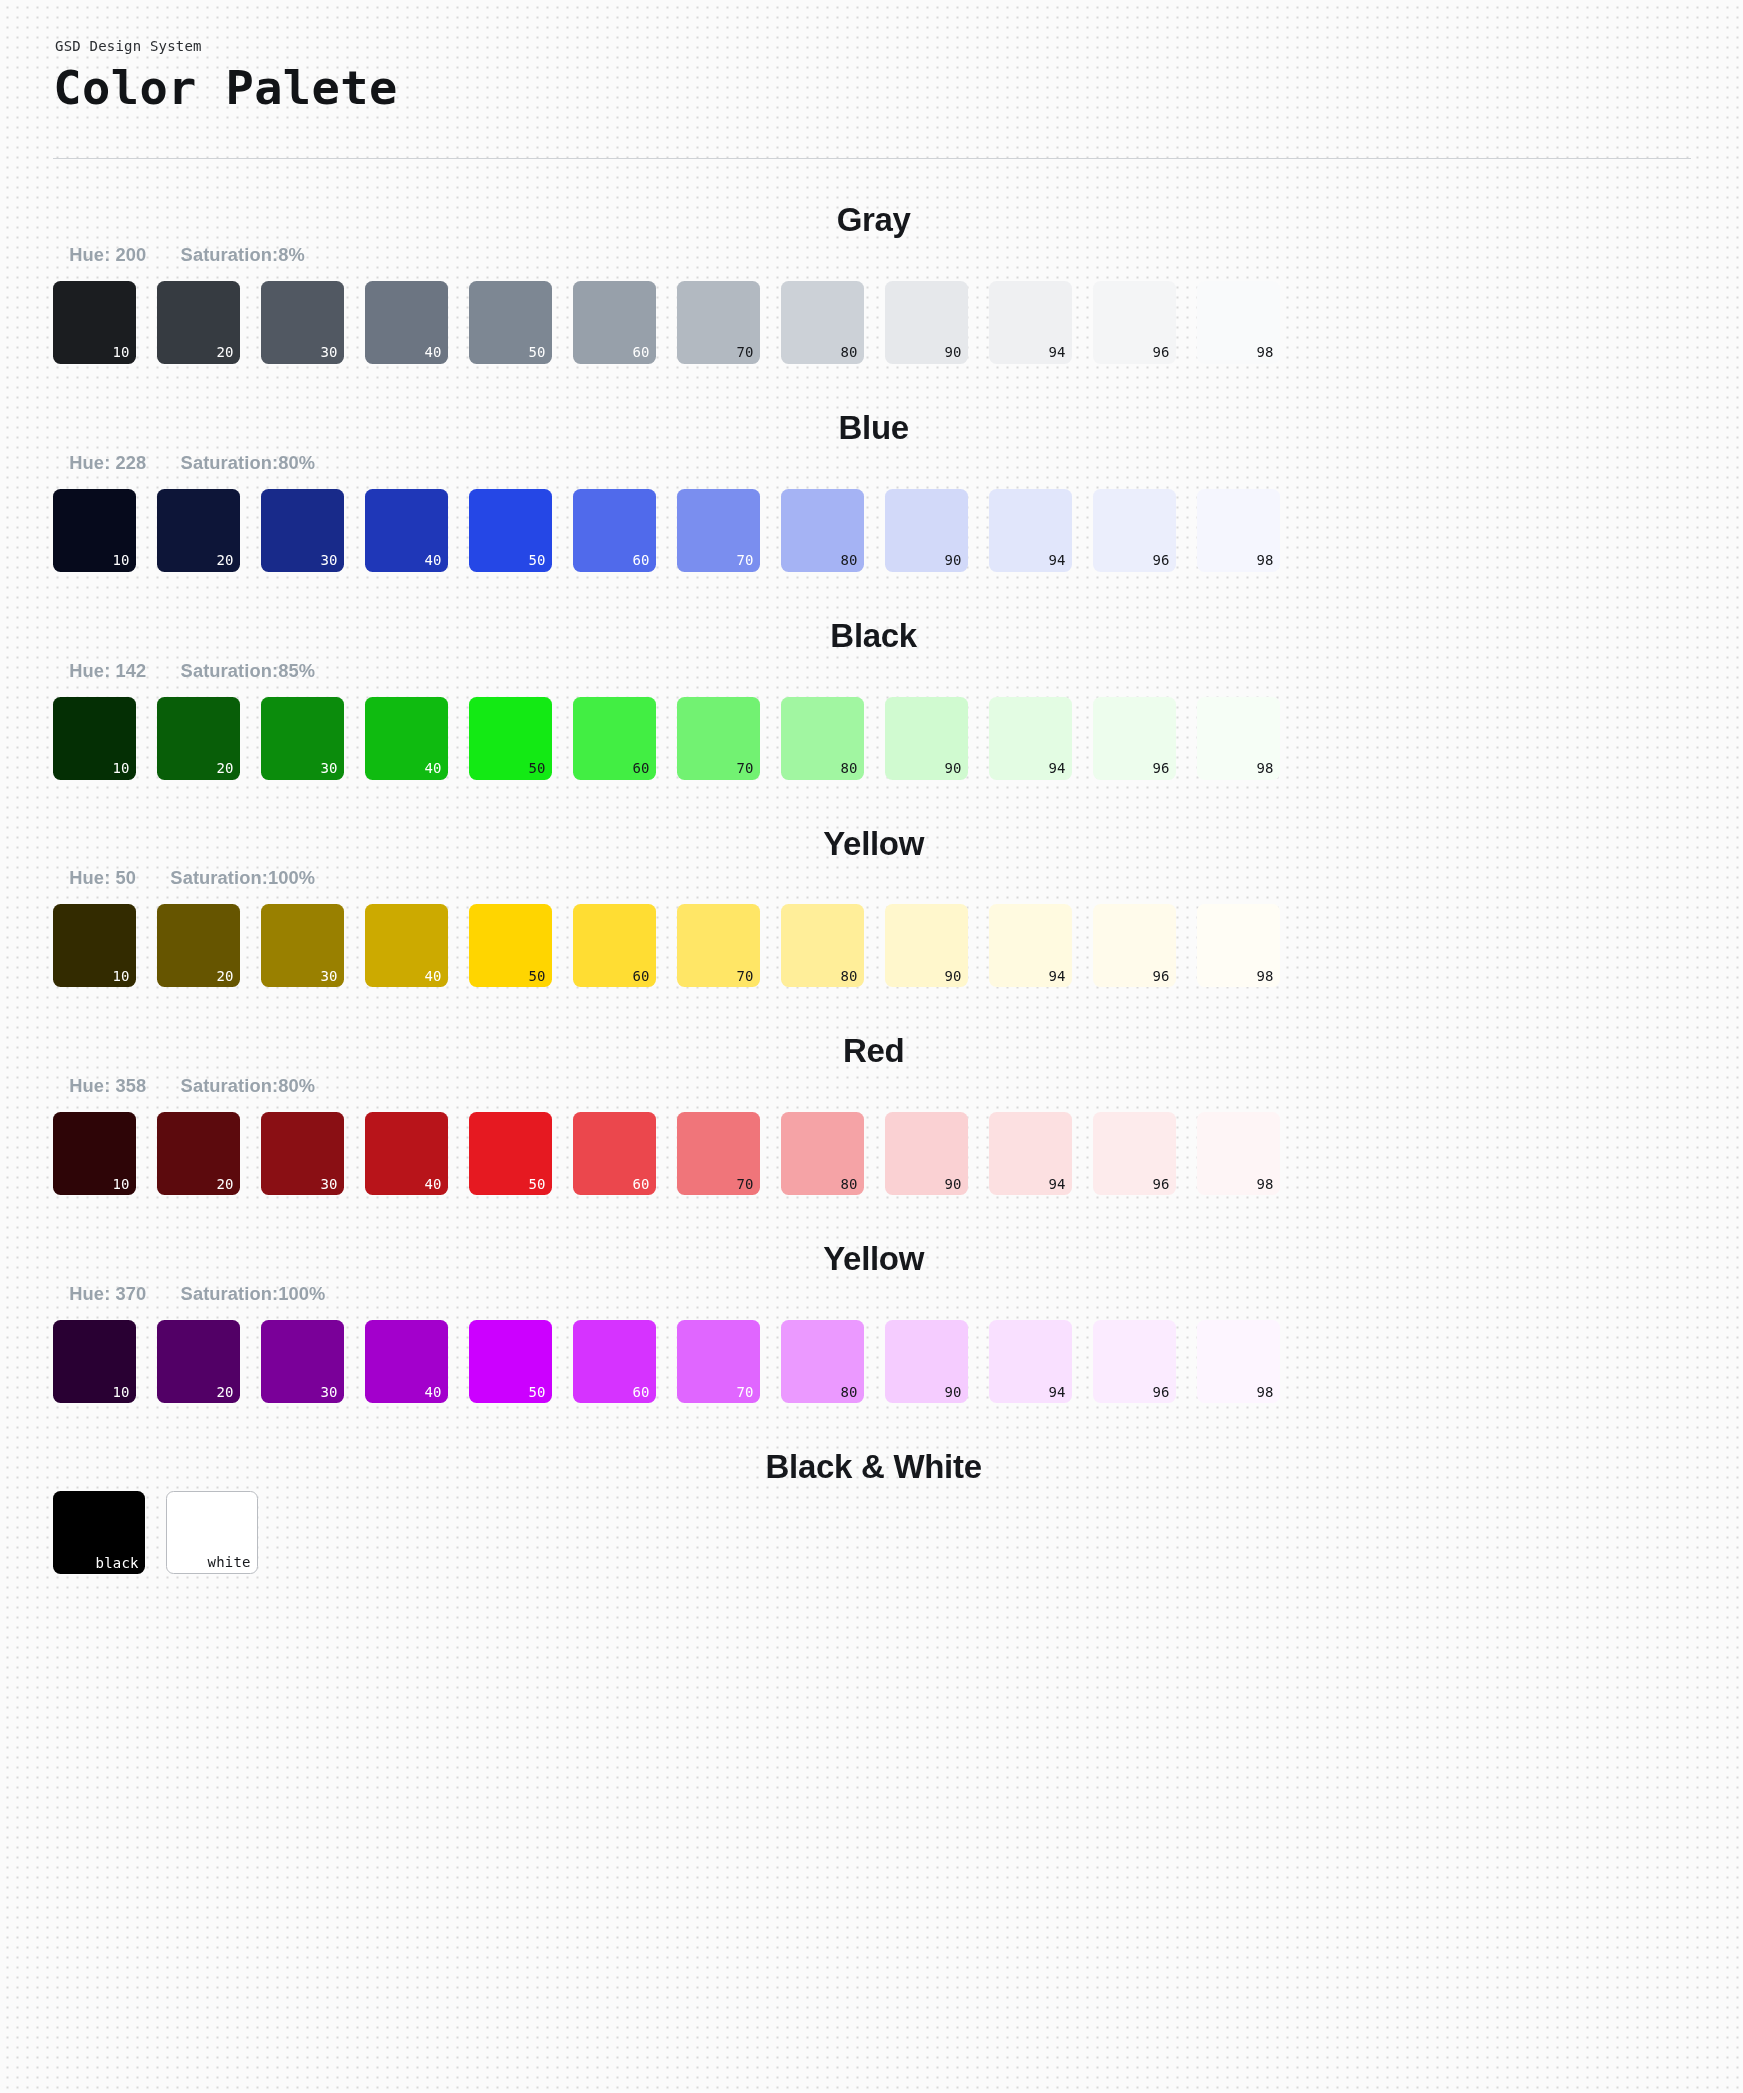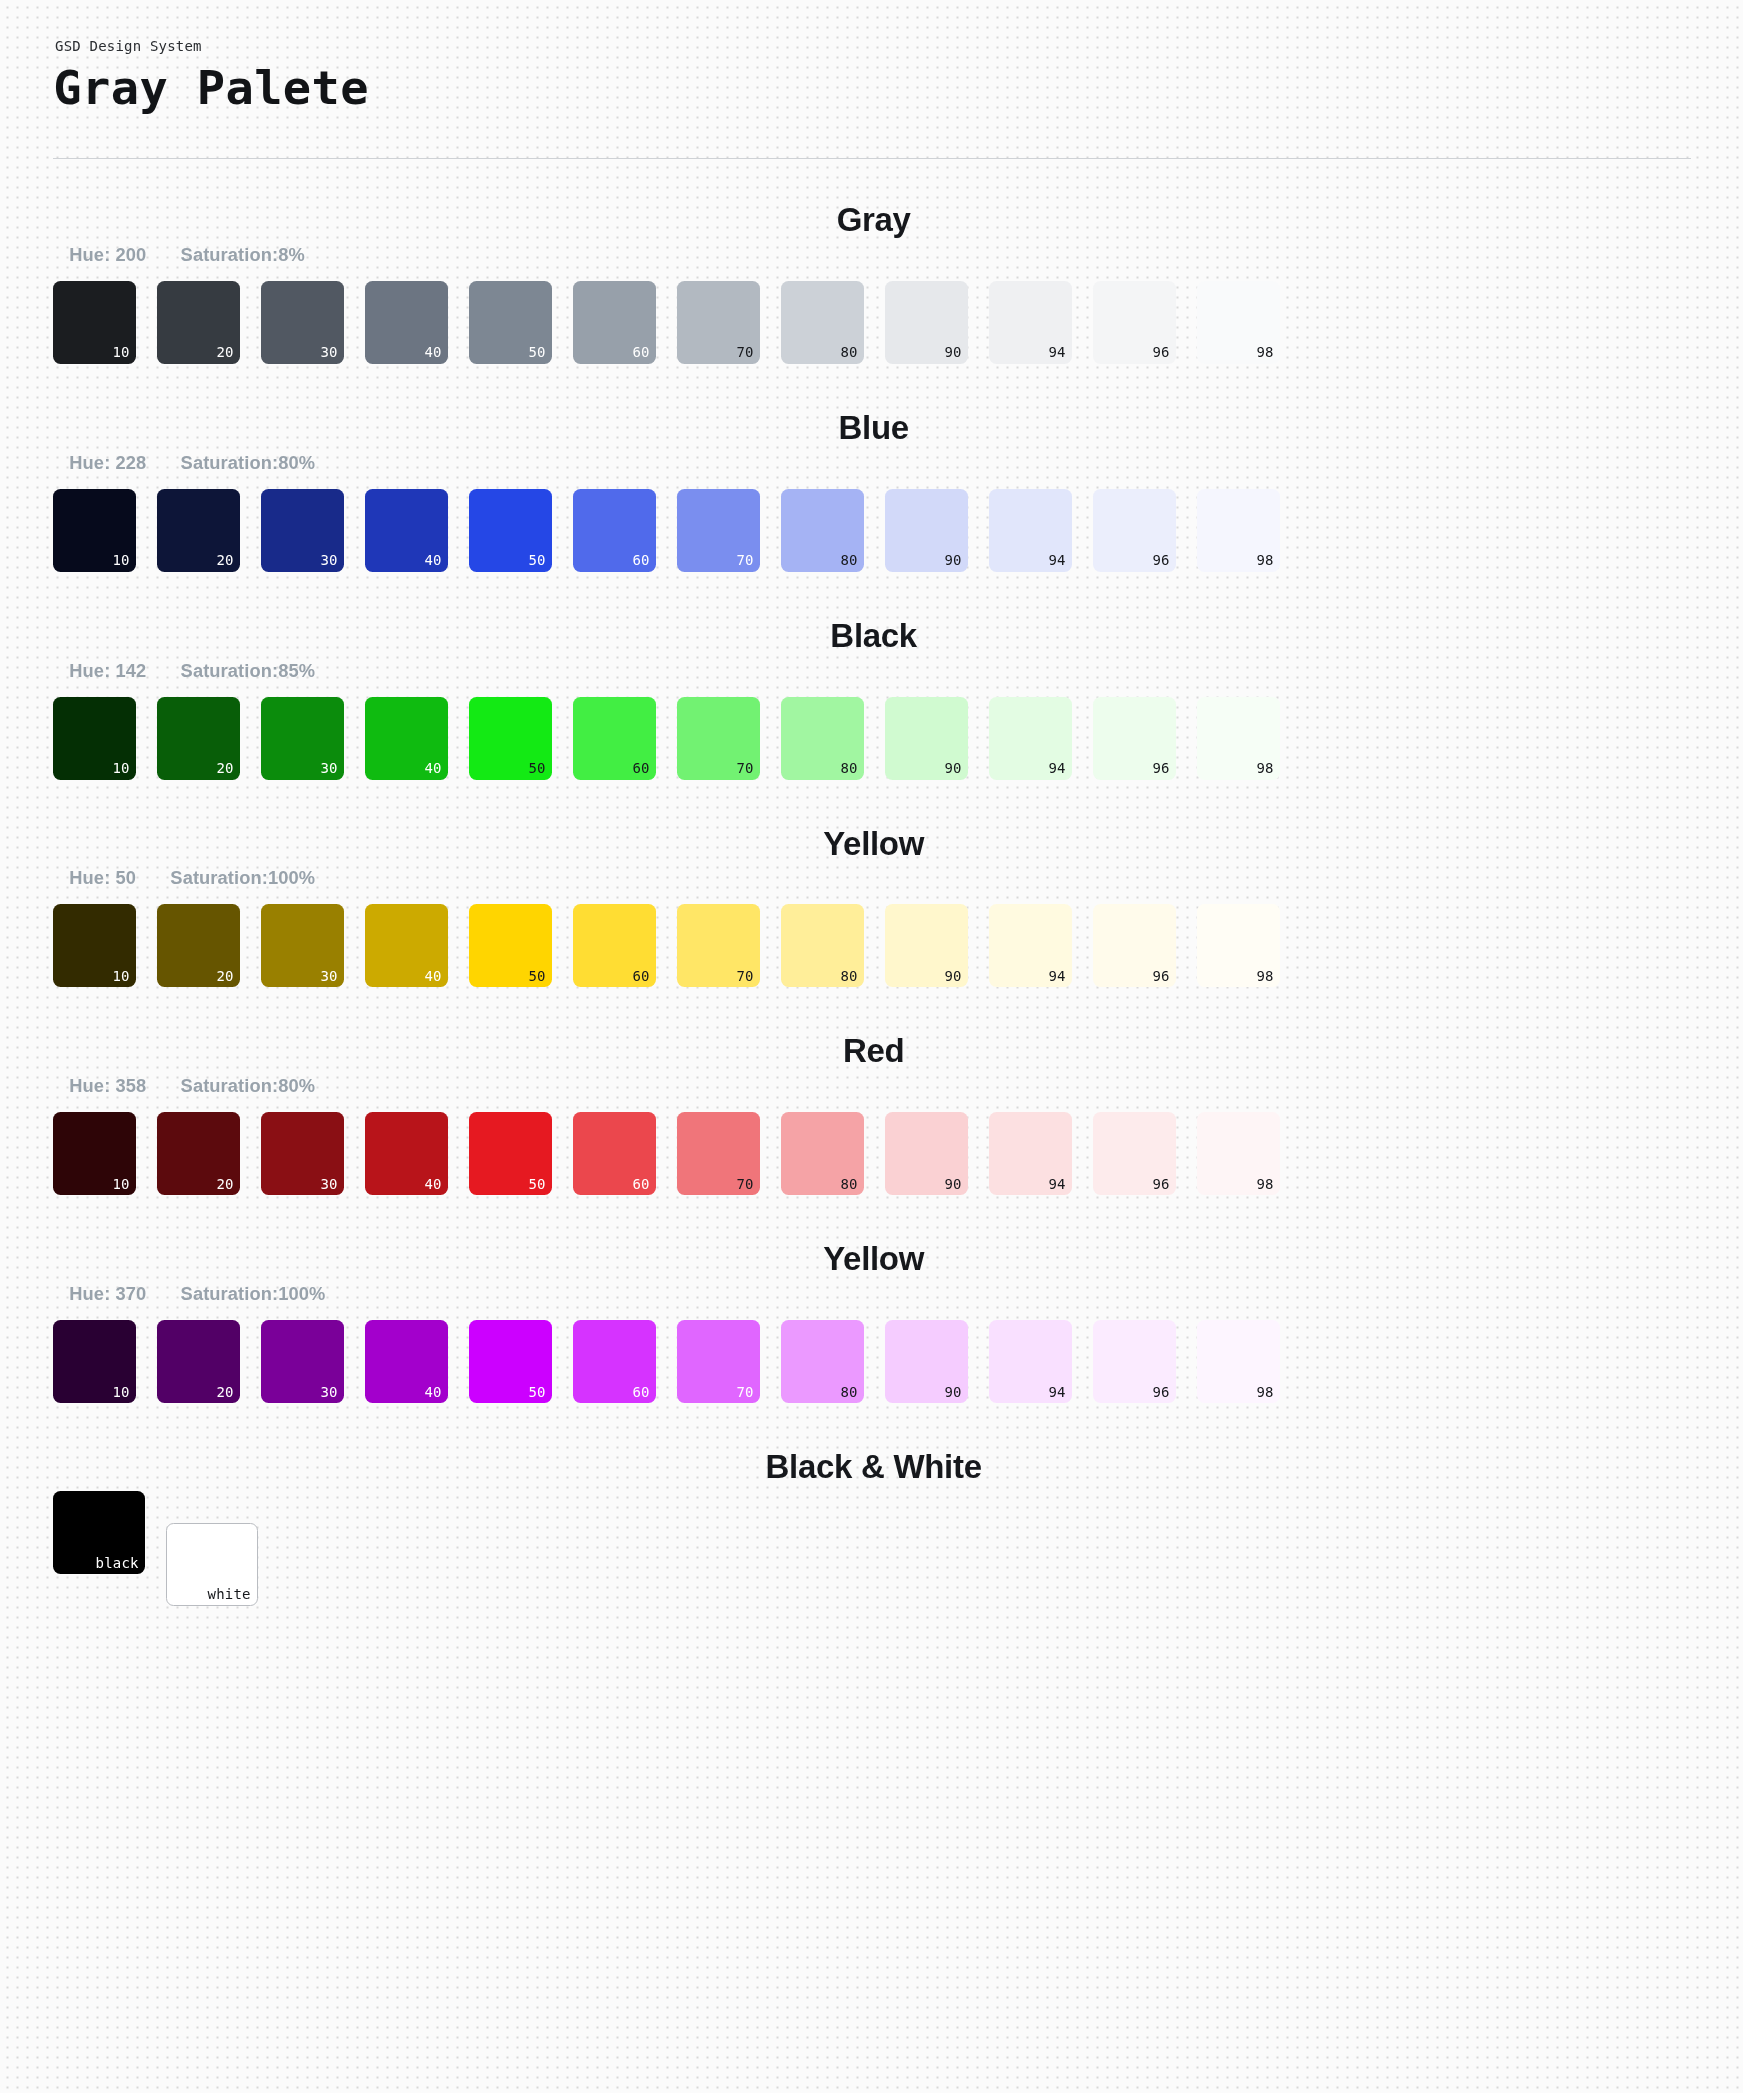--- a/index.html
+++ b/index.html
@@ -119,21 +119,21 @@
 
   .bottom-spacer { height: 274px; }
 </style>
 </head>
 <body>
 
 <div class="page">
 
   <div class="header">
     <div class="eyebrow">GSD Design System</div>
-    <h1 class="page-title">Gray Palete</h1>
+    <h1 class="page-title">Color Palete</h1>
     <div class="divider"></div>
   </div>
 
   <div id="groups-container">
       <div class="group">
         <h2 class="group-name">Gray</h2>
         <div class="group-meta">
           <span>Hue: 200</span>
           <span>Saturation:8%</span>
         </div>
@@ -402,21 +402,21 @@
         </div>
       </div>
     </div>
 
   <div class="group">
     <h2 class="group-name">Black &amp; White</h2>
     <div class="bw-row" id="bw-row">
         <div class="bw-swatch" style="background: rgb(0, 0, 0);">
           <span class="tone" style="color: rgb(255, 255, 255);">black</span>
         </div>
-        <div class="bw-swatch" style="background: rgb(255, 255, 255); border: 0.8px solid rgb(185, 188, 193); margin-top: 32px;">
+        <div class="bw-swatch" style="background: rgb(255, 255, 255); border: 0.8px solid rgb(185, 188, 193);">
           <span class="tone" style="color: rgb(22, 24, 28);">white</span>
         </div>
       </div>
   </div>
 
   <div class="bottom-spacer"></div>
 </div>
 
 
 </body></html>

